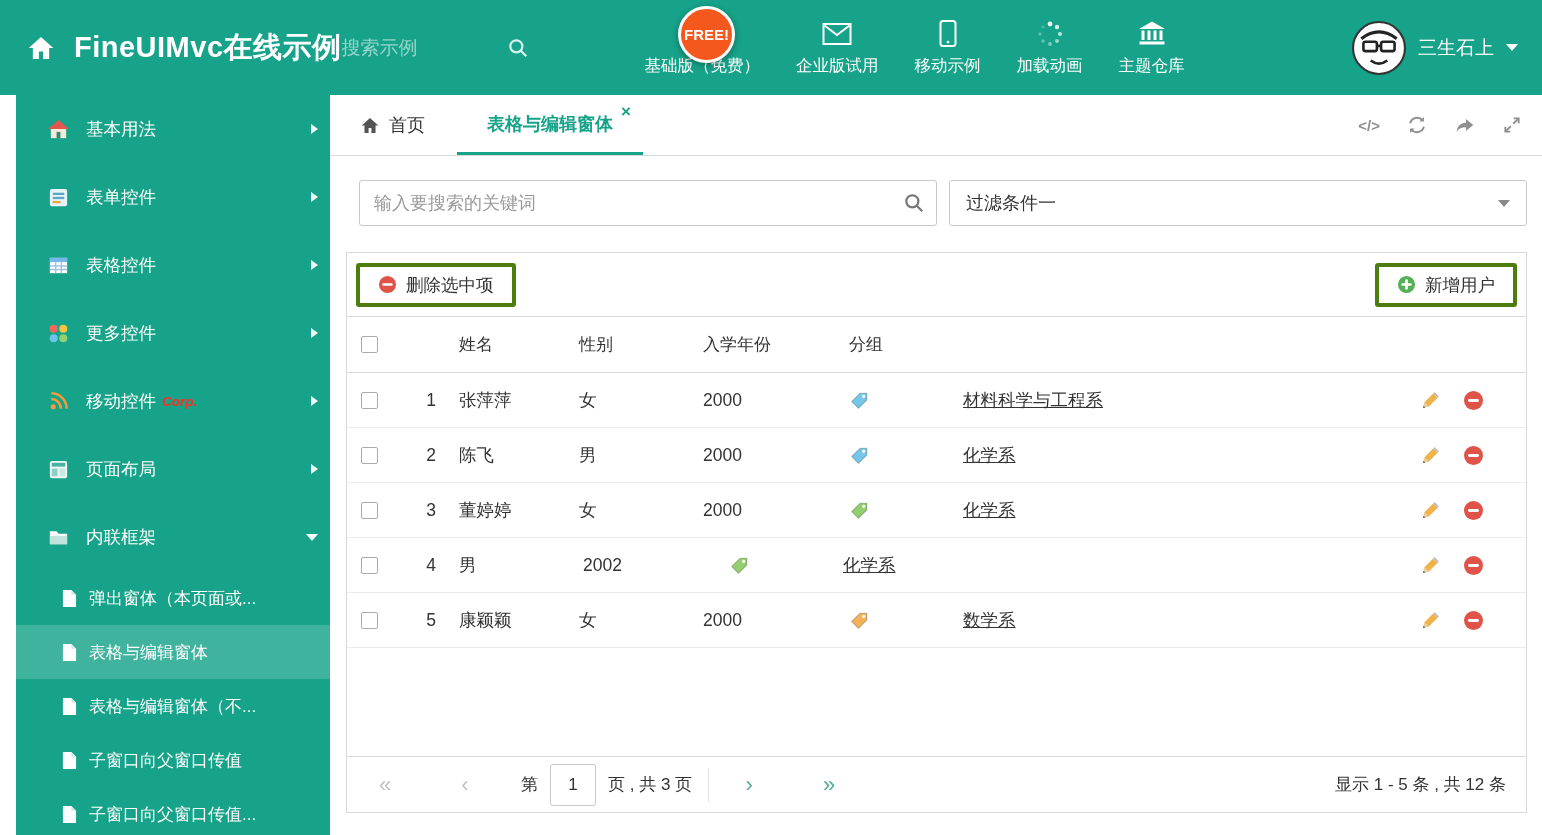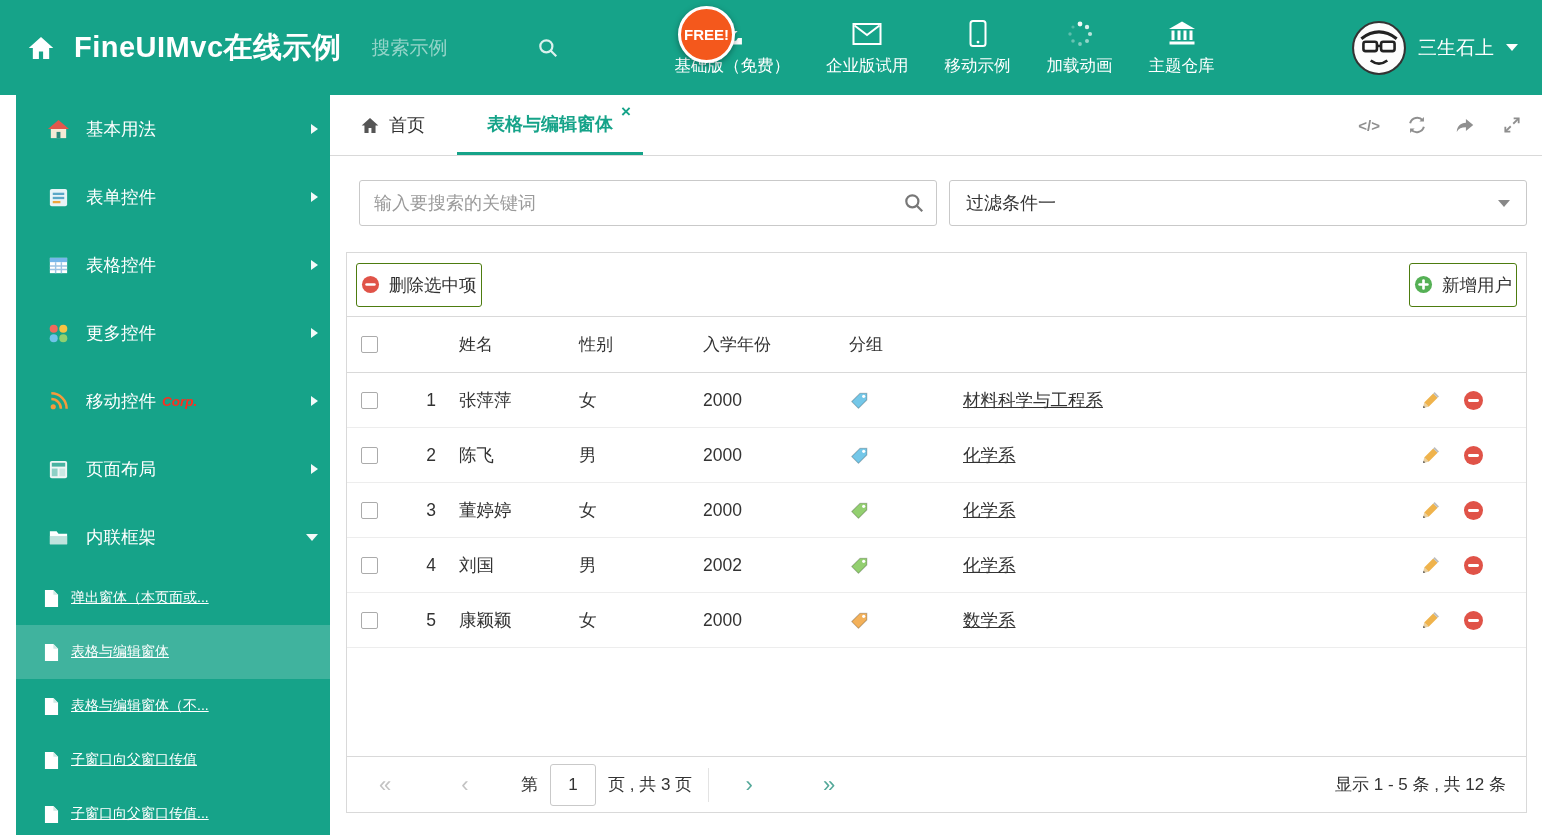--- a/index.html
+++ b/index.html
@@ -10,41 +10,41 @@
   }
   *{margin:0;padding:0;box-sizing:border-box;}
   html,body{width:1542px;height:835px;}
   body{font-family:"Liberation Sans","DejaVu Sans",sans-serif;background:#fff;overflow:hidden;}
   .app{position:relative;width:1542px;height:835px;background:#fff;overflow:hidden;}
 
   
   .hdr{position:absolute;top:0;left:0;width:100%;height:95px;background:var(--green);display:flex;align-items:center;color:#fff;z-index:5;}
   .hdr-home{margin-left:26px;display:flex;cursor:pointer;}
   .hdr-title{margin-left:18px;font-size:29px;font-weight:bold;letter-spacing:.5px;white-space:nowrap;}
-  .hdr-search{margin-left:30px;display:flex;align-items:flex-start;width:205px;}
+  .hdr-search{display:flex;align-items:flex-start;width:205px;}
   .hdr-search input{background:transparent;border:none;outline:none;color:#fff;font-size:19px;width:165px;}
   .hdr-search input::placeholder{color:rgba(255,255,255,.55);}
   .free-badge{position:absolute;left:678px;top:6px;width:57px;height:57px;border-radius:50%;background:#f4581c;border:3px solid #fff;box-shadow:0 2px 6px rgba(0,0,0,.35);display:flex;align-items:center;justify-content:center;font-size:15px;font-weight:bold;color:#fff;z-index:6;}
   .hdr-nav{margin-left:98px;display:flex;align-items:center;gap:36px;flex:1;}
   .nav-item{display:flex;flex-direction:column;align-items:center;gap:6px;cursor:pointer;}
   .nav-ico{height:30px;display:flex;align-items:center;justify-content:center;}
   .nav-label{font-size:16.5px;white-space:nowrap;}
   .hdr-user{margin-left:auto;margin-right:24px;display:flex;align-items:center;gap:12px;cursor:pointer;}
   .user-name{font-size:19px;white-space:nowrap;}
   .caret-w{width:0;height:0;border-left:6px solid transparent;border-right:6px solid transparent;border-top:7px solid #fff;}
 
   
   .sidebar{position:absolute;top:95px;left:16px;width:330px;bottom:0;background:var(--green);color:#fff;overflow:hidden;}
   .menu-item{height:68px;display:flex;align-items:center;padding:0 28px 0 30px;font-size:17.5px;cursor:pointer;}
   .mi-ico{width:24px;display:flex;justify-content:center;}
   .mi-label{margin-left:16px;white-space:nowrap;}
   .badge-corp{color:#ff2d1f;font-size:13.5px;margin-left:6px;font-style:italic;font-weight:bold;text-align:center;}
   .chev-r{margin-left:auto;width:0;height:0;border-top:5.5px solid transparent;border-bottom:5.5px solid transparent;border-left:7px solid #fff;opacity:.95;}
   .chev-d{margin-left:auto;width:0;height:0;border-left:6px solid transparent;border-right:6px solid transparent;border-top:7px solid #fff;opacity:.95;}
-  .sub-item{height:54px;display:flex;align-items:center;padding-left:28px;font-size:14px;cursor:pointer;text-decoration:underline;}
+  .sub-item{height:54px;display:flex;align-items:center;padding-left:46px;font-size:17px;cursor:pointer;}
   .sub-item.active{background:rgba(255,255,255,.18);}
   .si-ico{display:flex;}
   .si-label{margin-left:12px;white-space:nowrap;}
 
   
   .main{position:absolute;left:330px;top:95px;right:0;bottom:0;background:#fff;display:flex;flex-direction:column;}
   .tabbar{height:61px;border-bottom:1px solid var(--border);display:flex;align-items:stretch;padding-left:16px;flex:0 0 auto;}
   .tab{display:flex;align-items:center;gap:9px;padding:0 14px;font-size:18px;color:#333;cursor:pointer;}
   .tab.active{color:var(--green);font-weight:bold;border-bottom:3px solid var(--green);padding:0 30px;position:relative;margin-left:18px;}
   .tab-close{position:absolute;top:8px;right:12px;font-size:17px;font-weight:bold;color:var(--green);line-height:1;cursor:pointer;}
@@ -54,21 +54,21 @@
   .filter-row{display:flex;gap:12px;margin:24px 15px 0 16px;flex:0 0 auto;}
   .search-box{position:relative;flex:0 0 578px;margin-left:13px;}
   .search-input{width:100%;height:46px;border:1px solid #c9c9c9;border-radius:3px;padding:0 44px 0 14px;font-size:18px;color:#333;outline:none;}
   .search-input::placeholder{color:#9a9a9a;}
   .mag{position:absolute;right:12px;top:12px;display:flex;cursor:pointer;}
   .dropdown{flex:1;height:46px;border:1px solid #c9c9c9;border-radius:3px;display:flex;align-items:center;padding:0 16px;font-size:18px;color:#333;cursor:pointer;background:#fff;}
   .caret{margin-left:auto;width:0;height:0;border-left:6px solid transparent;border-right:6px solid transparent;border-top:7px solid #888;}
 
   .panel{display:flex;flex-direction:column;border:1px solid var(--border);margin:26px 15px 22px 16px;flex:1;min-height:0;}
   .toolbar{display:flex;align-items:center;padding:9px;flex:0 0 63px;}
-  .btn{display:inline-flex;align-items:center;gap:9px;height:44px;padding:0 4px;background:#fff;border:1px solid #4d7c0f;border-radius:3px;font-size:17.5px;color:#333;cursor:pointer;font-family:inherit;}
+  .btn{display:inline-flex;align-items:center;gap:9px;height:44px;padding:0 18px;background:#fff;border:4px solid #4d7c0f;border-radius:3px;font-size:17.5px;color:#333;cursor:pointer;font-family:inherit;}
   .btn-add{margin-left:auto;}
   .ico{display:flex;}
 
   .thead{display:flex;align-items:center;height:57px;border-top:1px solid var(--border);border-bottom:1px solid var(--border);font-size:17px;color:#333;flex:0 0 auto;}
   .tbody{flex:1;min-height:0;overflow:hidden;}
   .trow{display:flex;align-items:center;height:55px;border-bottom:1px solid var(--row-border);font-size:17.5px;color:#333;}
   .cell{display:flex;align-items:center;height:100%;}
   .c-cb{width:56px;padding-left:14px;}
   .c-num{width:56px;justify-content:center;}
   .c-name{width:120px;}
@@ -524,21 +524,20 @@
                   <rect x="5" y="9.1" width="11" height="2.8" rx="1.4" fill="#fff"></rect>
                 </svg>
               </span>
     </div>
           </div>
           <div class="trow">
     <div class="cell c-cb">
               <span class="cb"></span>
             </div>
     <div class="cell c-num">4</div>
-    <div class="cell c-name">刘国</div>
     <div class="cell c-gender">男</div>
     <div class="cell c-year">2002</div>
     <div class="cell c-group">
               <span class="tag">
                 <svg width="21" height="21" viewBox="0 0 20 20">
                   <path d="M2.5 11 L10.5 3 L17 3 L17 9.5 L9 17.5 Z" fill="#93cf70" stroke="rgba(0,0,0,.22)" stroke-width="1"></path>
                   <circle cx="14" cy="6" r="1.5" fill="#fff"></circle>
                 </svg>
               </span>
             </div>

